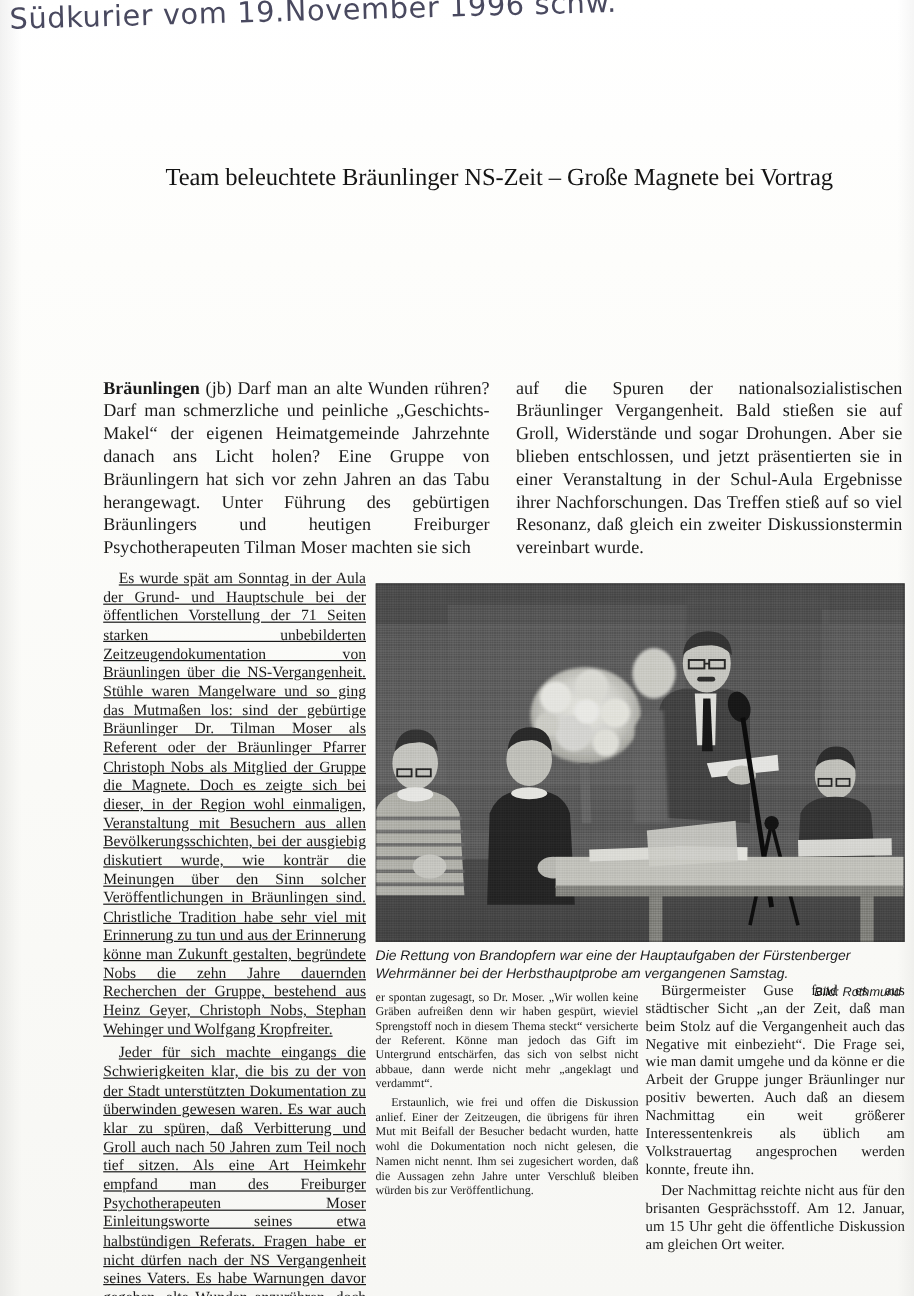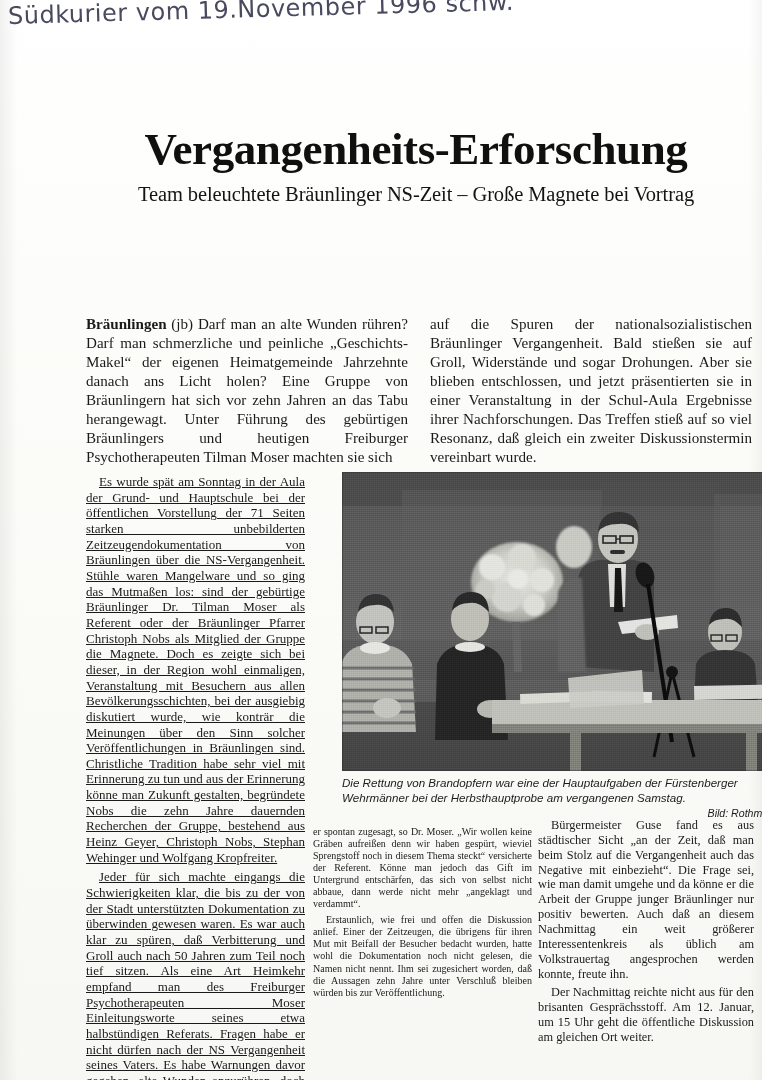--- a/index.html
+++ b/index.html
@@ -157,23 +157,22 @@
   .col-mid p + p,
   .col-right p + p {
     margin-top: 4px;
   }
   .no-indent { text-indent: 0 !important; }
 
   
   .photo-block {
     position: absolute;
     left: 313px;
-    top: 472px;
+    top: 486px;
     width: 377px;
-    margin-left: 29px;
   }
   .photo {
     position: relative;
     width: 441px;
     height: 299px;
     overflow: hidden;
     background: #6e6e6e;
     filter: contrast(1.04);
   }
   .photo svg { display: block; width: 100%; height: 100%; }
@@ -214,21 +213,20 @@
 <div class="page">
 
   <div class="paper-tone"></div>
   <div class="scan-edge-left"></div>
   <div class="scan-edge-right"></div>
 
   <div class="handwriting">Südkurier vom 19.November 1996  schw.</div>
 
   <div class="headline-wrap">
     <h1 class="headline">
-      <span>Vergangenheits-Erforschung</span>
     </h1>
     <div class="subheadline">Team beleuchtete Bräunlinger NS-Zeit – Große Magnete bei Vortrag</div>
   </div>
 
   <div class="lead">
     <div class="lead-col"><span class="dateline">Bräunlingen</span> <span>(jb)</span><span> Darf man an alte Wunden rühren? Darf man schmerzliche und peinliche „Geschichts-Makel“ der eigenen Heimatgemeinde Jahrzehnte danach ans Licht holen? Eine Gruppe von Bräunlingern hat sich vor zehn Jahren an das Tabu herangewagt. Unter Führung des gebürtigen Bräunlingers und heutigen Freiburger Psychotherapeuten Tilman Moser machten sie sich</span></div>
     <div class="lead-col"><span>auf die Spuren der nationalsozialistischen Bräunlinger Vergangenheit. Bald stießen sie auf Groll, Widerstände und sogar Drohungen. Aber sie blieben entschlossen, und jetzt präsentierten sie in einer Veranstaltung in der Schul-Aula Ergebnisse ihrer Nachforschungen. Das Treffen stieß auf so viel Resonanz, daß gleich ein zweiter Diskussionstermin vereinbart wurde.</span></div>
   </div>
 
   <div class="photo-block">

